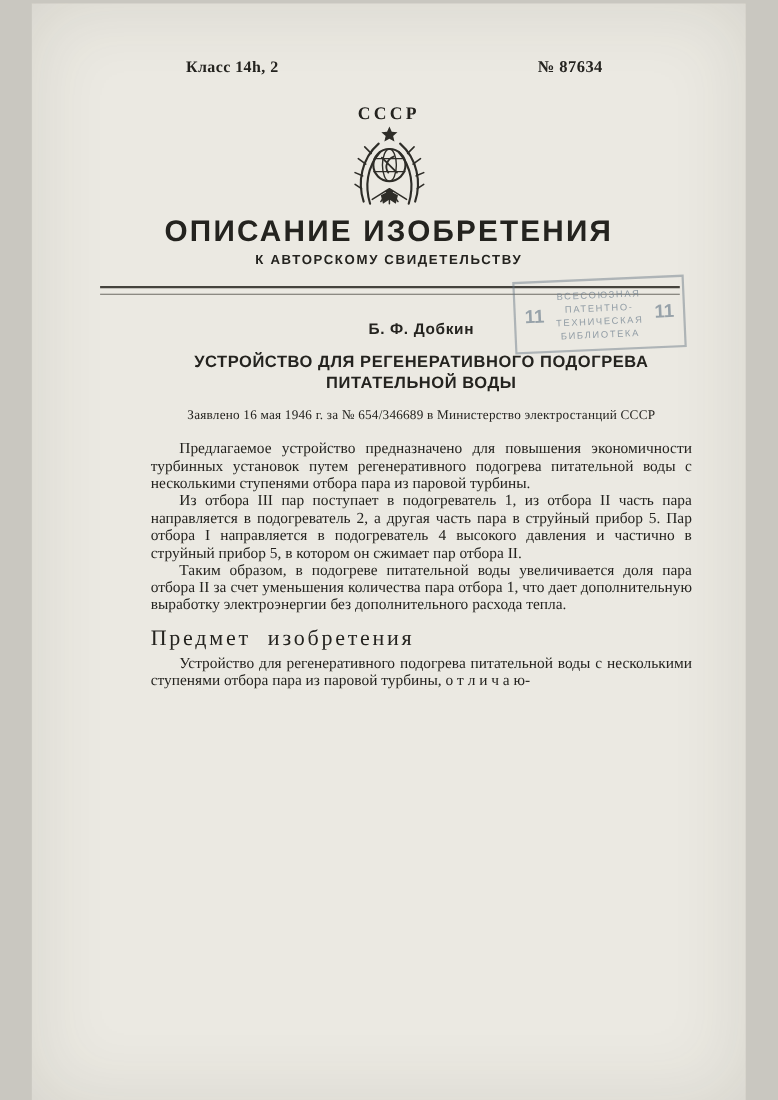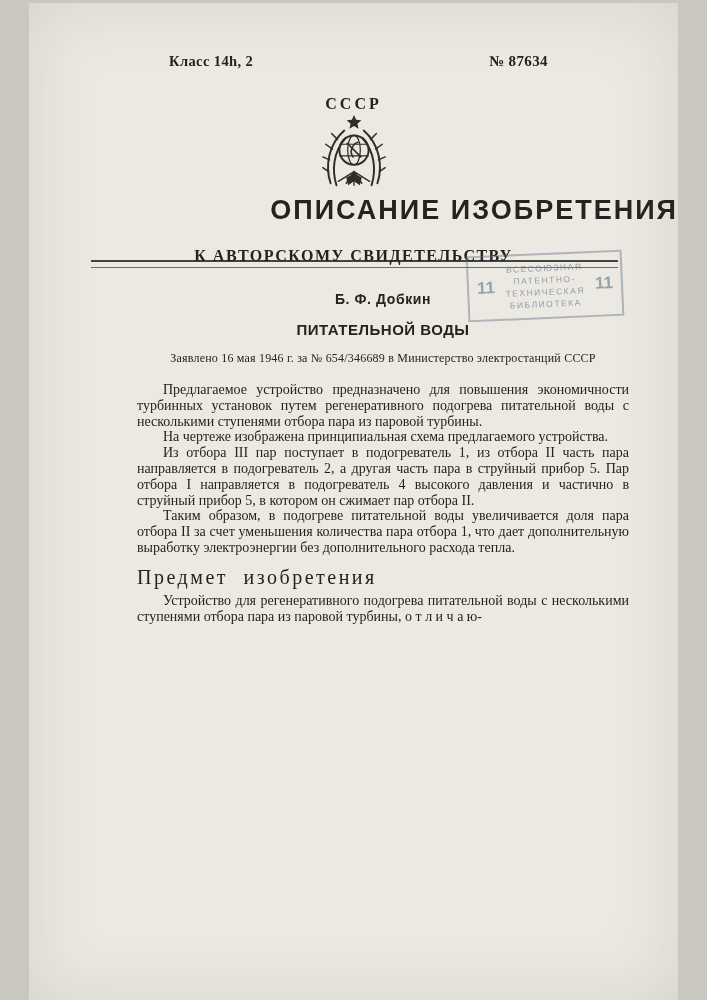--- a/index.html
+++ b/index.html
@@ -29,29 +29,29 @@
   .country{
     position:absolute;top:92px;left:0;right:0;
     text-align:center;font-size:16px;letter-spacing:3px;font-weight:bold;
   }
   .emblem{
     position:absolute;top:110px;left:0;right:0;
     display:flex;justify-content:center;
   }
   .main-title{
     position:absolute;top:192px;left:0;right:0;
-    text-align:right;
+    text-align:center;
     font-family:"Liberation Sans", sans-serif;
     font-weight:bold;font-size:27px;letter-spacing:2px;
   }
   .sub-title{
-    position:absolute;top:244px;left:0;right:0;
+    position:absolute;top:226px;left:0;right:0;
     text-align:center;
-    font-family:Liberation Serif, serif;
-    font-weight:bold;font-size:16px;letter-spacing:1.5px;
+    font-family:Liberation Sans, sans-serif;
+    font-weight:bold;font-size:12px;letter-spacing:1.5px;
   }
   .rule-top{
     position:absolute;top:257px;left:62px;right:60px;
     border-top:2px solid rgba(40,38,32,.85);
   }
   .rule-bottom{
     position:absolute;top:264px;left:62px;right:60px;
     border-top:1px solid rgba(40,38,32,.65);
   }
   .stamp{
@@ -145,28 +145,28 @@
       <div>ТЕХНИЧЕСКАЯ</div>
       <div>БИБЛИОТЕКА</div>
     </div>
     <div class="mark">11</div>
   </div>
 
   <div class="flow">
     <div class="author">Б. Ф. Добкин</div>
 
     <div class="inv-title">
+      <div>УСТРОЙСТВО ДЛЯ РЕГЕНЕРАТИВНОГО ПОДОГРЕВА</div>
       <div>ПИТАТЕЛЬНОЙ ВОДЫ</div>
     </div>
 
     <div class="filing">Заявлено 16 мая 1946 г. за № 654/346689 в Министерство электростанций СССР</div>
 
     <div class="bodytext">
       <p>Предлагаемое устройство предназначено для повышения экономичности турбинных установок путем регенеративного подогрева питательной воды с несколькими ступенями отбора пара из паровой турбины.</p>
-      <p>На чертеже изображена принципиальная схема предлагаемого устройства.</p>
       <p>Из отбора III пар поступает в подогреватель 1, из отбора II часть пара направляется в подогреватель 2, а другая часть пара в струйный прибор 5. Пар отбора I направляется в подогреватель 4 высокого давления и частично в струйный прибор 5, в котором он сжимает пар отбора II.</p>
       <p>Таким образом, в подогреве питательной воды увеличивается доля пара отбора II за счет уменьшения количества пара отбора 1, что дает дополнительную выработку электроэнергии без дополнительного расхода тепла.</p>
     </div>
 
     <div class="subject">
       <div class="subject-heading">Предмет изобретения</div>
       <p>Устройство для регенеративного подогрева питательной воды с несколькими ступенями отбора пара из паровой турбины, о т л и ч а ю-</p>
     </div>
   </div>
 

